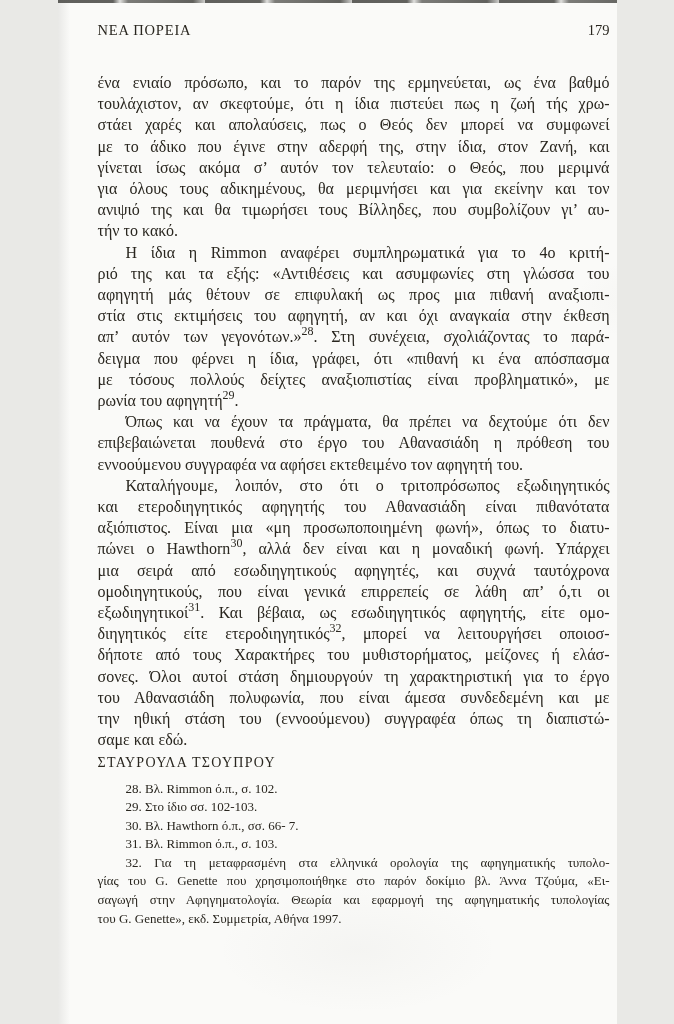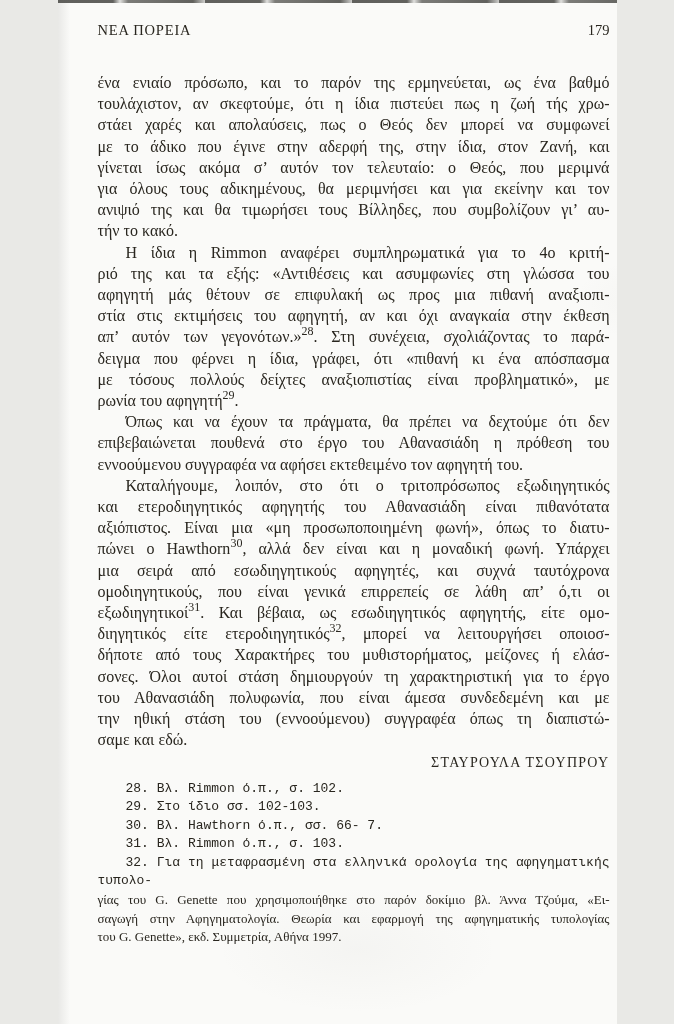--- a/index.html
+++ b/index.html
@@ -51,28 +51,27 @@
   .line.indent { text-indent: 28px; }
   sup.ref {
     font-size: 12px;
     line-height: 0;
     position: relative;
     top: -1px;
     vertical-align: super;
   }
   .signature {
     margin-top: 2px;
-    text-align: right;
     font-size: 14px;
     letter-spacing: 1.3px;
     line-height: 20px;
   }
   .footnotes { margin-top: 7px; }
   .footnotes .line { font-size: 13px; line-height: 18.6px; }
-  .footnotes .line.indent { text-indent: 28px; font-family: Liberation Mono, monospace; }
+  .footnotes .line.indent { text-indent: 28px; }
 </style>
 </head>
 <body>
 
 <div class="page">
   <div class="top-edge"></div>
   <div class="left-shade"></div>
   <div class="scan-line"></div>
 
   <div class="header">

